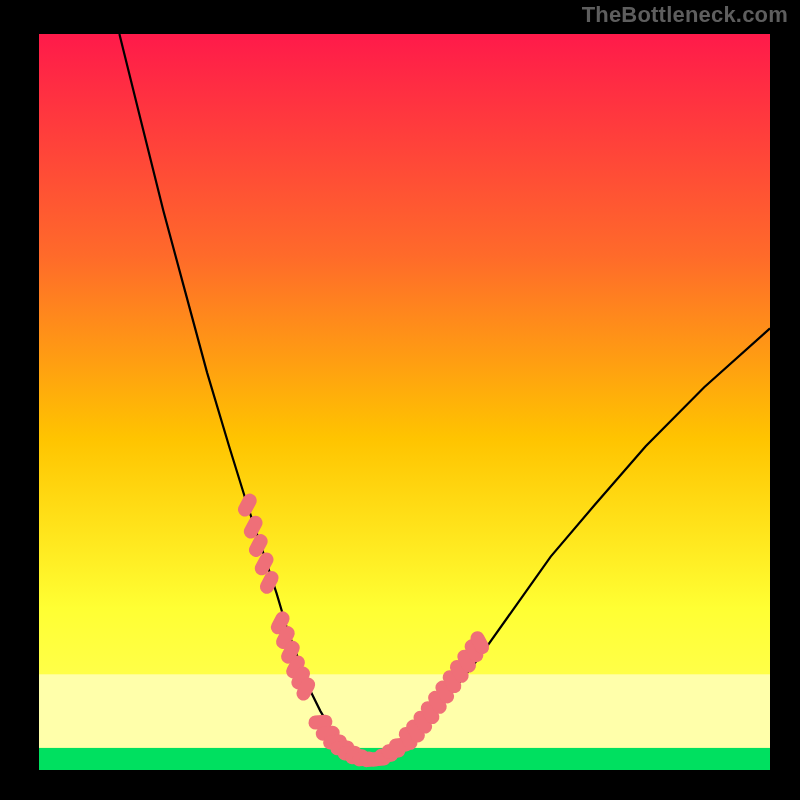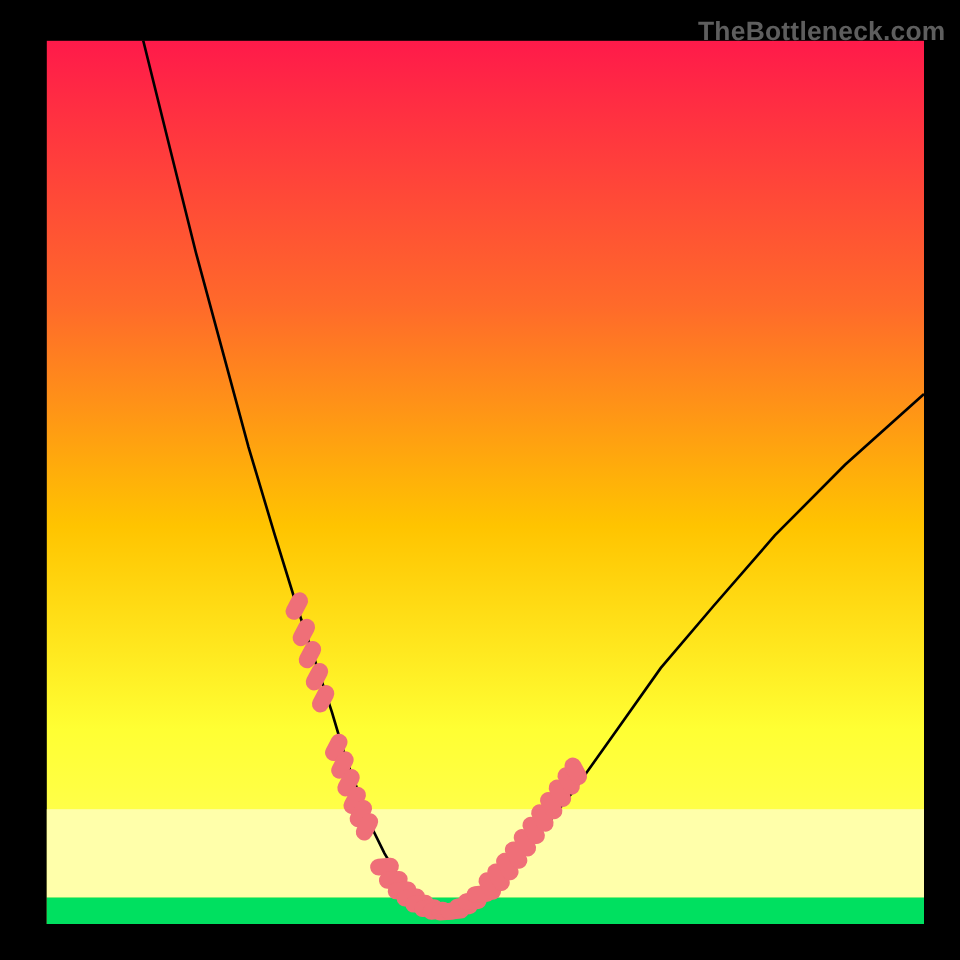--- a/index.html
+++ b/index.html
@@ -11,21 +11,21 @@
     font-family: Arial, Helvetica, sans-serif;
   }
   .frame {
     position: relative;
     width: 800px;
     height: 800px;
     background: #000;
   }
   .watermark {
     position: absolute;
-    top: 13px;
+    top: 2px;
     right: 12px;
     color: #5e5e5e;
     font-size: 22px;
     font-weight: 600;
     letter-spacing: 0.2px;
     z-index: 50;
   }
   svg {
     position: absolute;
     top: 0;

